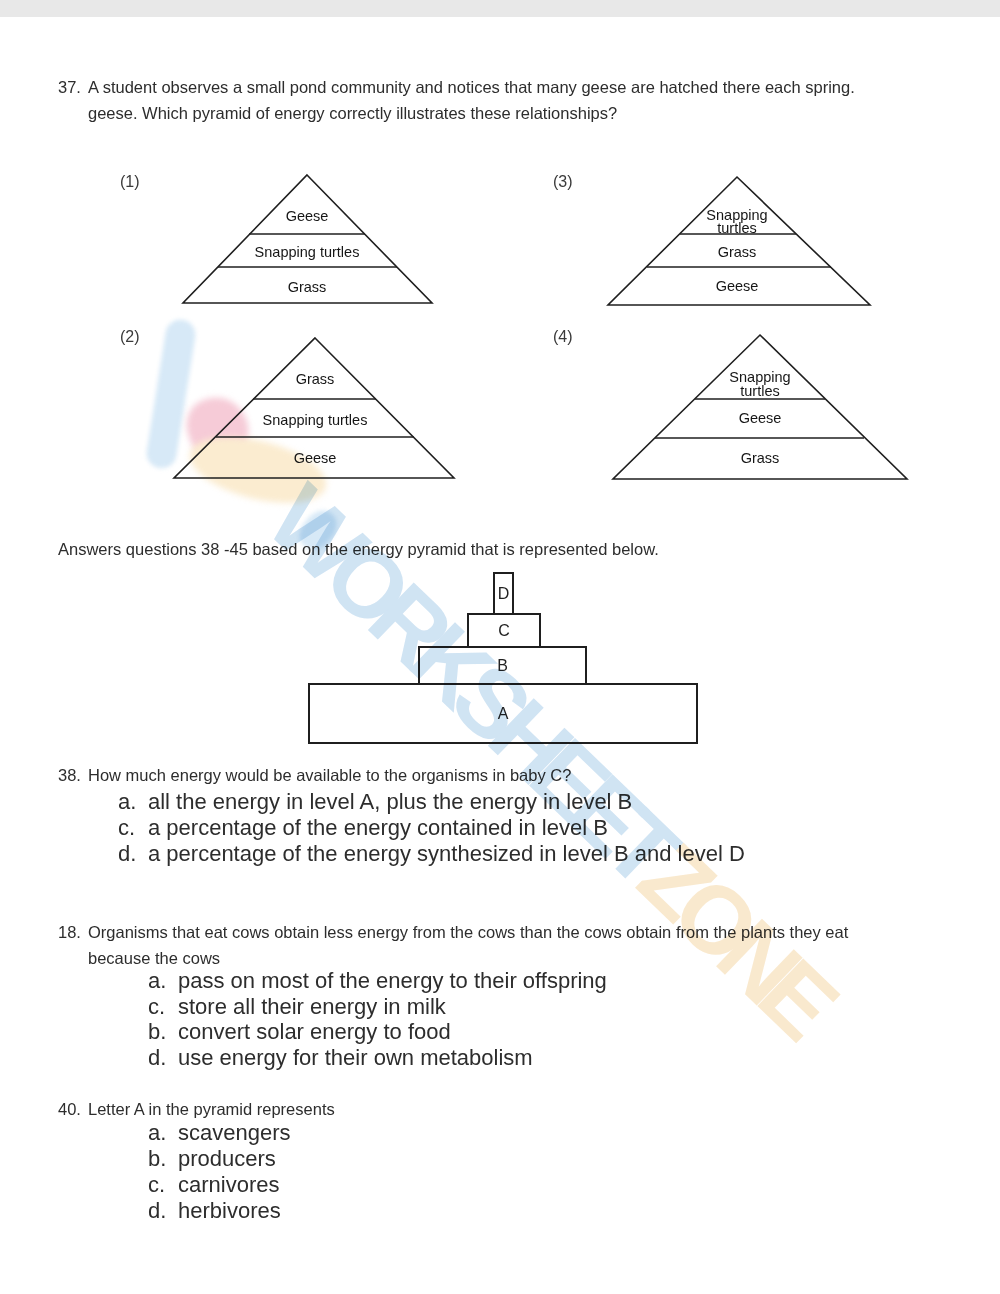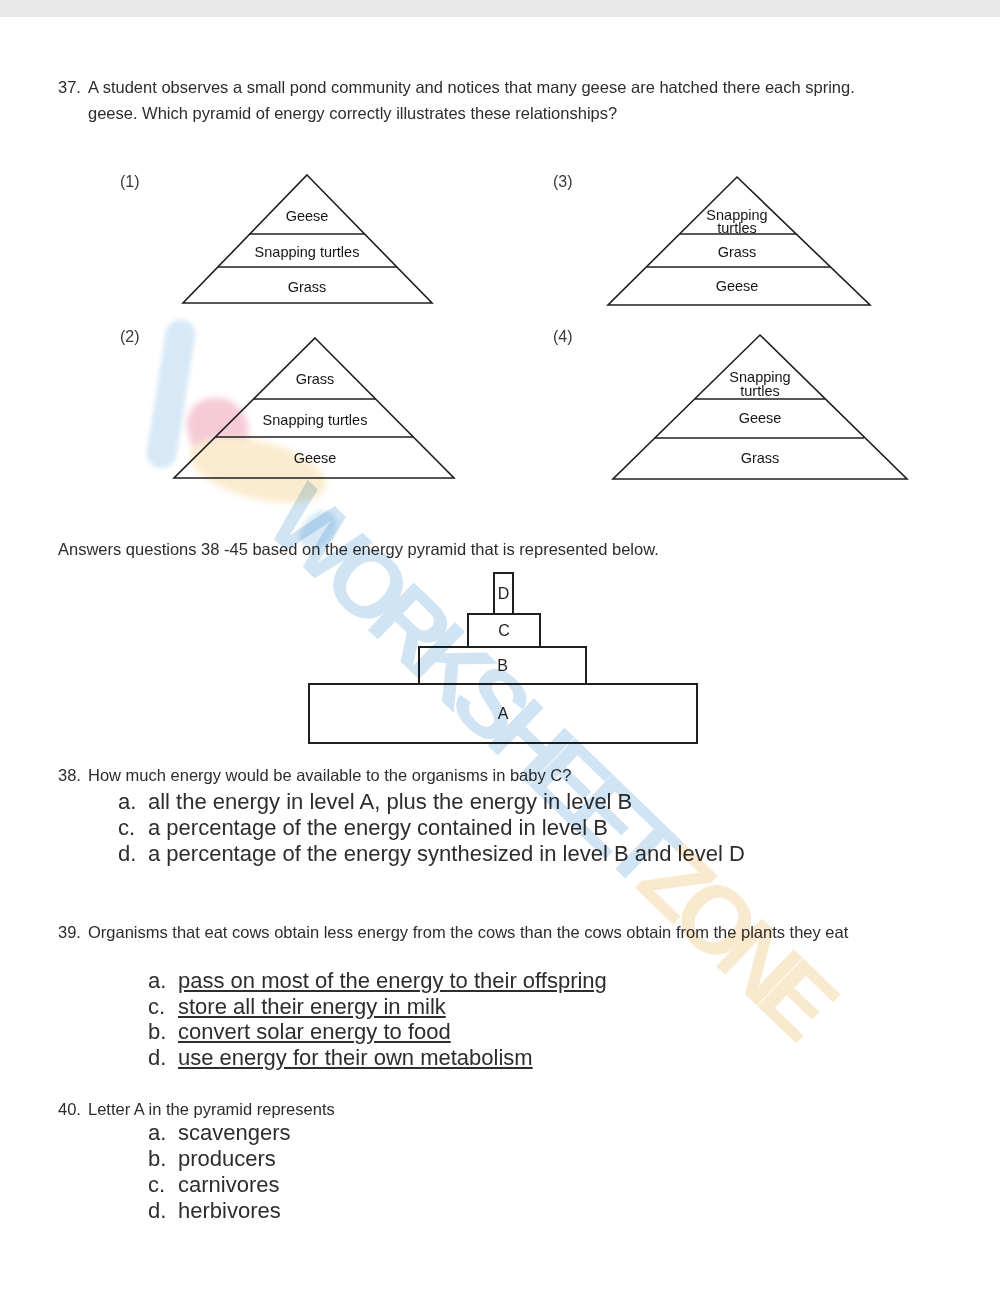--- a/index.html
+++ b/index.html
@@ -148,23 +148,24 @@
       <div class="abs q-line" style="left:58px; top:746px;"><span class="q-num">38.</span><span>How much energy would be available to the organisms in baby C?</span></div>
       <div class="abs" style="left:118px; top:772px;">
         <div class="opt-row" style="line-height:26px;"><span class="opt-letter">a.</span><span>all the energy in level A, plus the energy in level B</span></div>
         <div class="opt-row" style="line-height:26px;"><span class="opt-letter">c.</span><span>a percentage of the energy contained in level B</span></div>
         <div class="opt-row" style="line-height:26px;"><span class="opt-letter">d.</span><span>a percentage of the energy synthesized in level B and level D</span></div>
       </div>
     </div>
 
     <div>
       <div class="abs" style="left:58px; top:903px;">
-        <div class="q-line"><span class="q-num">39.</span><span>Organisms that eat cows obtain less energy from the cows than the cows obtain from the plants they eat</span></div>
+        <div class="q-line"><span class="q-num">18.</span><span>Organisms that eat cows obtain less energy from the cows than the cows obtain from the plants they eat</span></div>
+        <div class="q-line q-indent">because the cows</div>
       </div>
-      <div class="abs" style="left:148px; top:951px;text-decoration:underline;">
+      <div class="abs" style="left:148px; top:951px;">
         <div class="opt-row" style="line-height:25.5px;"><span class="opt-letter">a.</span><span>pass on most of the energy to their offspring</span></div>
         <div class="opt-row" style="line-height:25.5px;"><span class="opt-letter">c.</span><span>store all their energy in milk</span></div>
         <div class="opt-row" style="line-height:25.5px;"><span class="opt-letter">b.</span><span>convert solar energy to food</span></div>
         <div class="opt-row" style="line-height:25.5px;"><span class="opt-letter">d.</span><span>use energy for their own metabolism</span></div>
       </div>
     </div>
 
     <div>
       <div class="abs q-line" style="left:58px; top:1080px;"><span class="q-num">40.</span><span>Letter A in the pyramid represents</span></div>
       <div class="abs" style="left:148px; top:1103px;">

